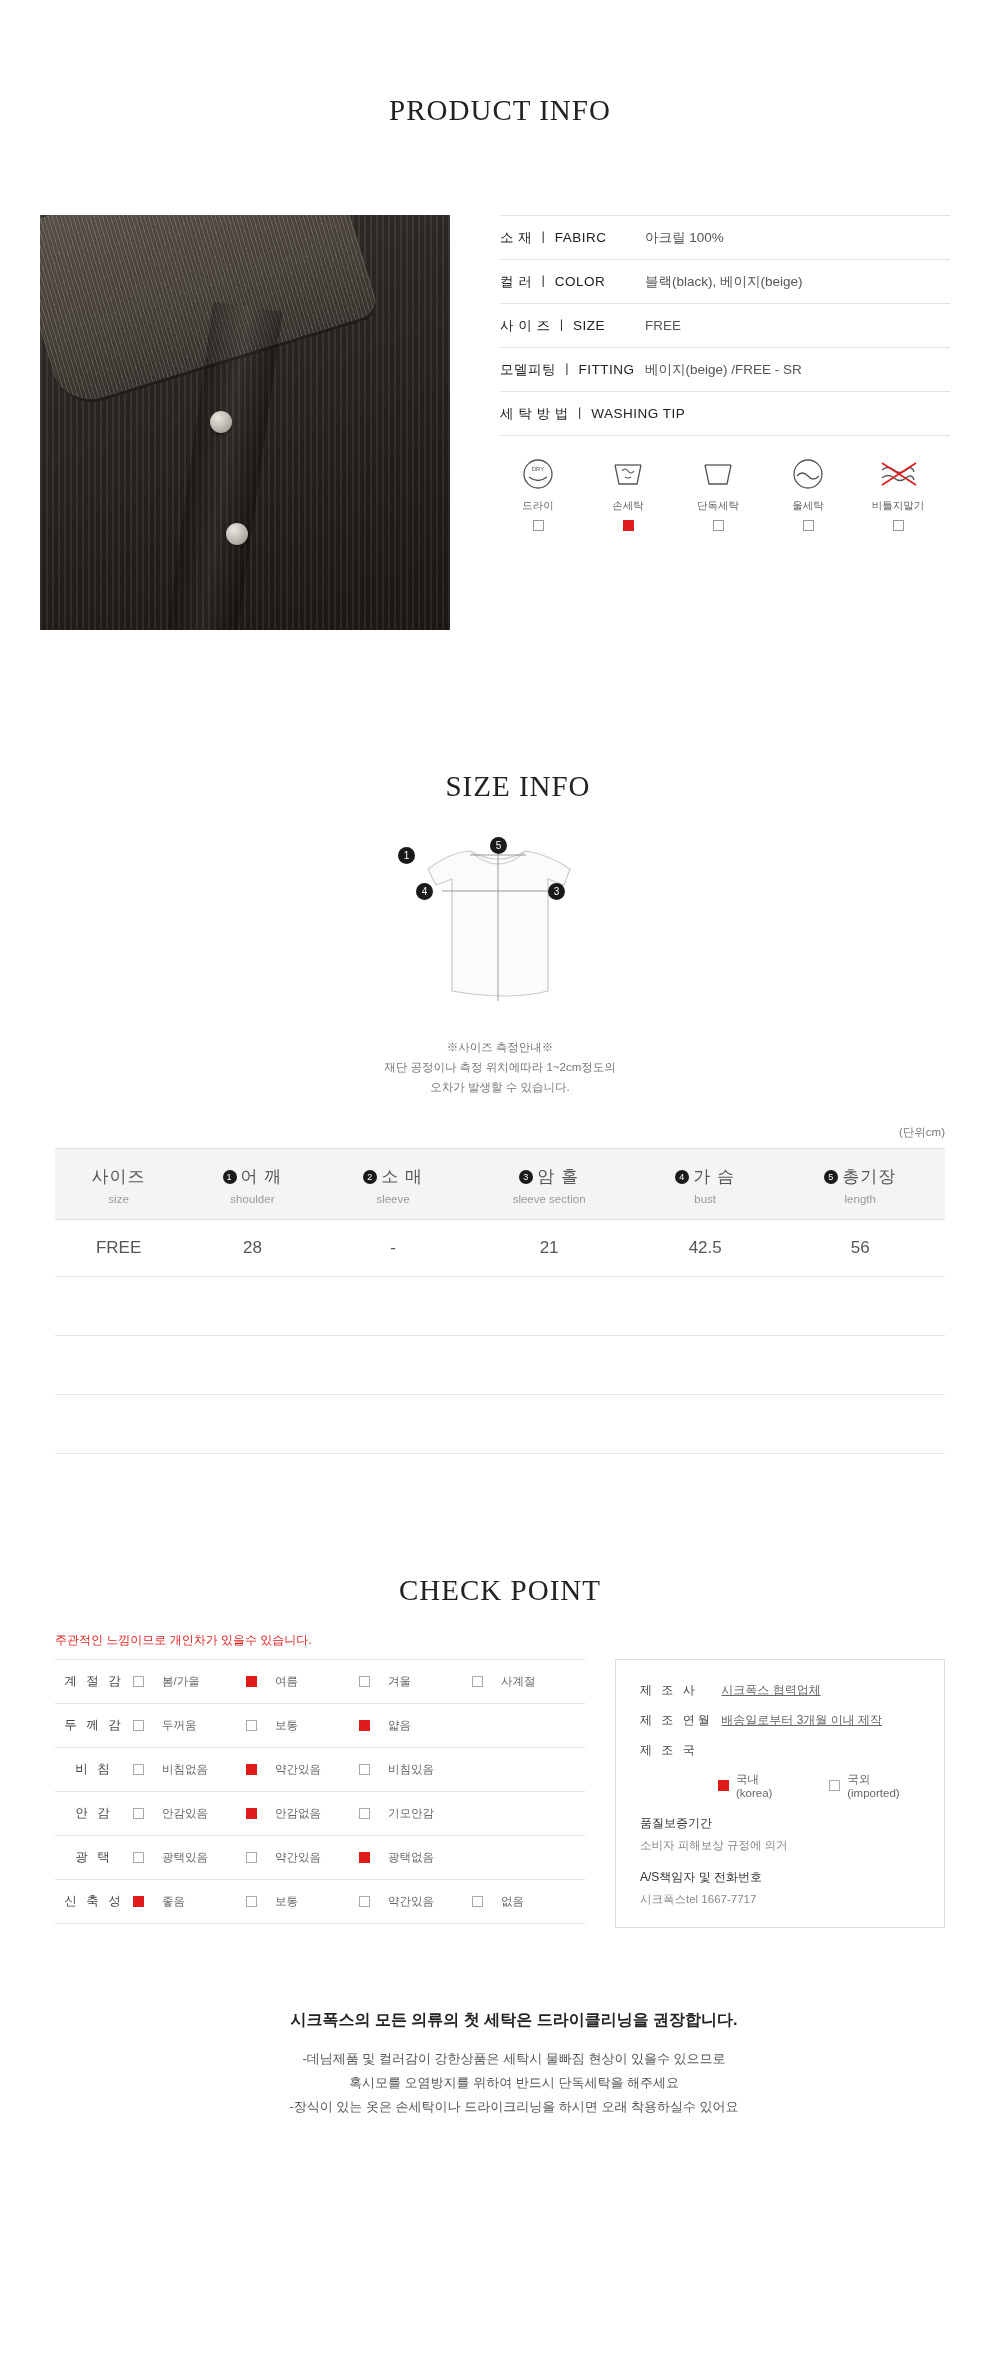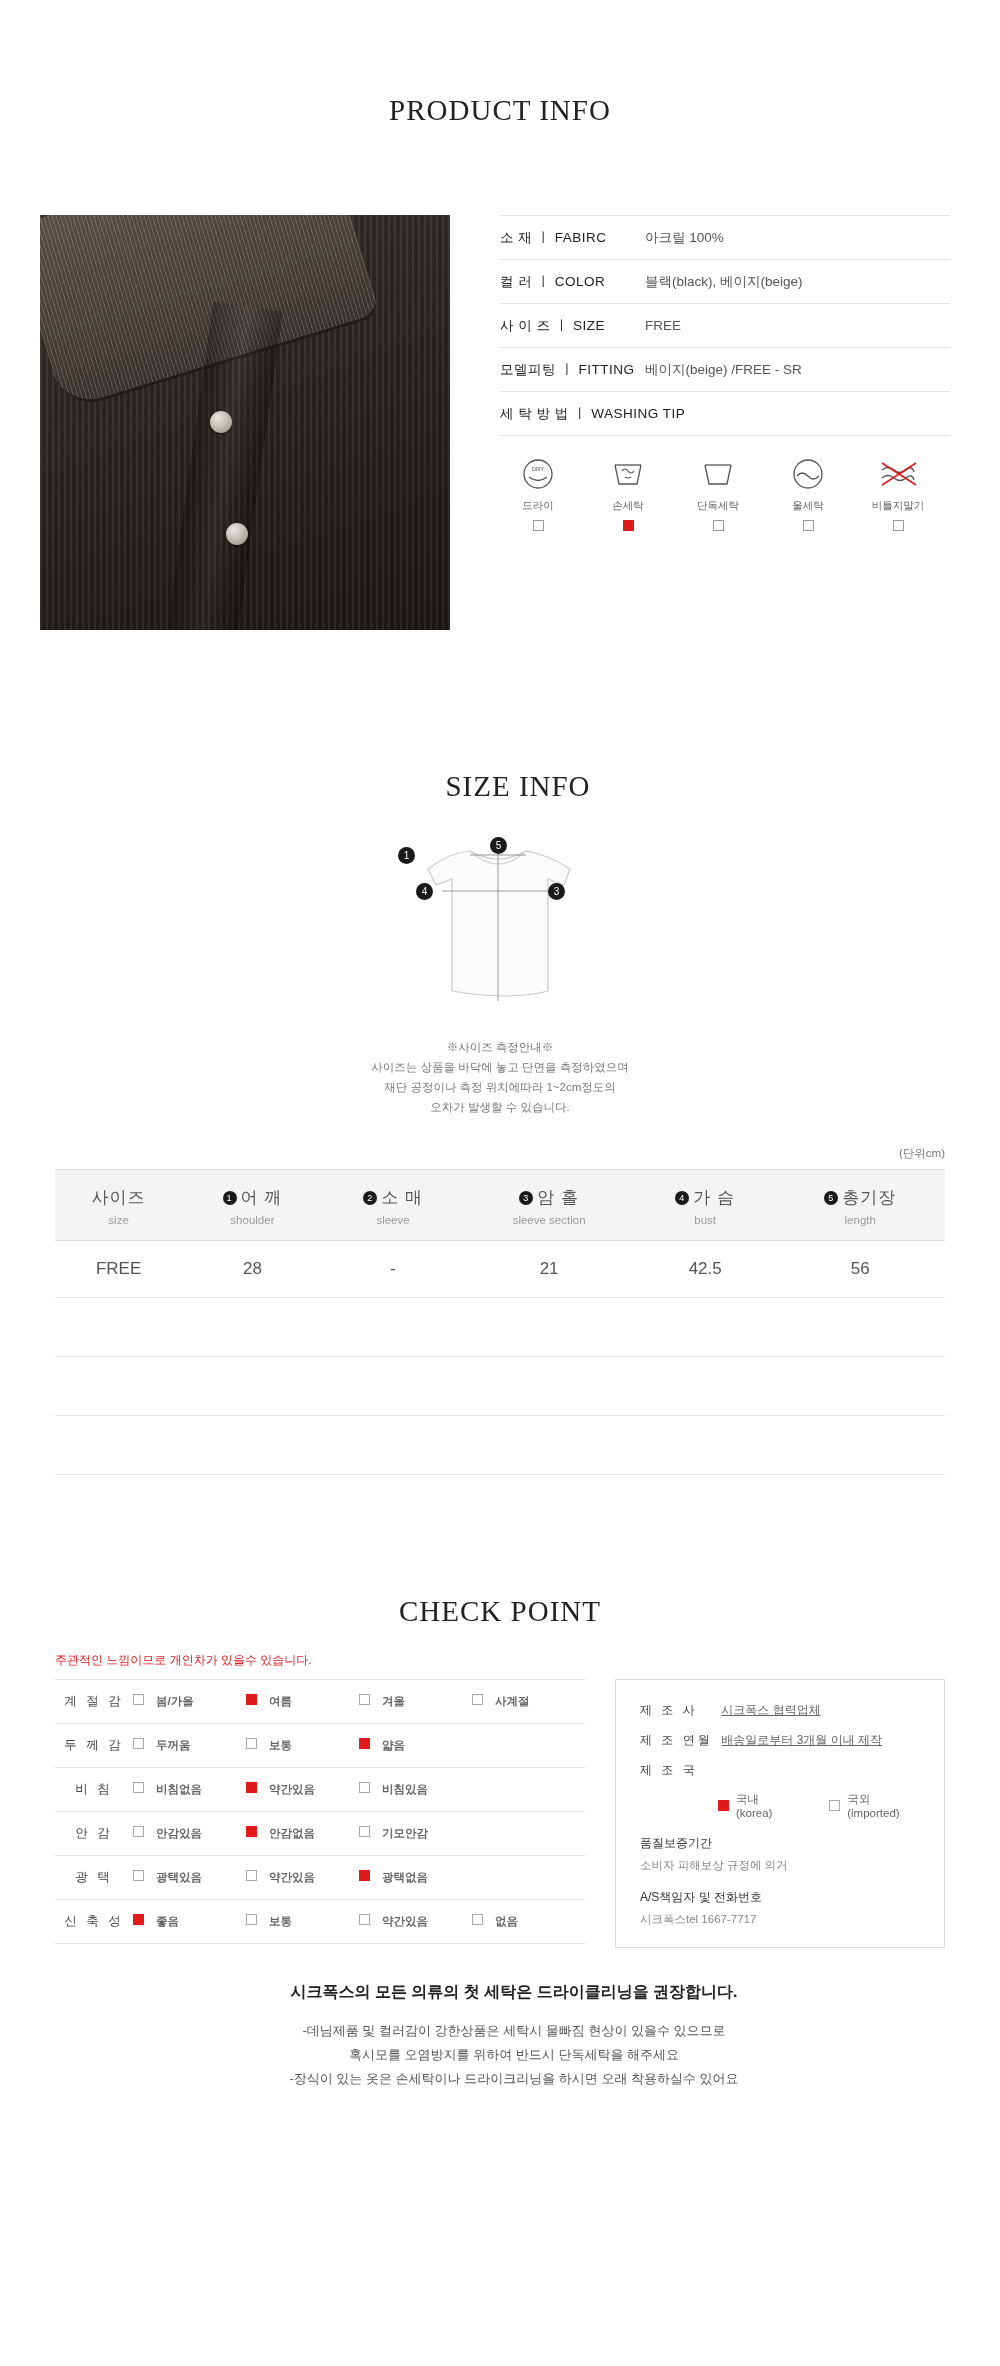--- a/index.html
+++ b/index.html
@@ -256,23 +256,22 @@
   }
   .cp-opts {
     display: flex;
     flex: 1;
   }
   .cp-opt {
     flex: 1;
     font-size: 11.5px;
     color: #666;
     display: flex;
-    align-items: flex-start;
-    gap: 12px;
-    font-weight: bold;
+    align-items: center;
+    gap: 18px;
   }
   .cp-box {
     width: 9px; height: 9px;
     border: 1px solid #aaa;
     display: inline-block;
     flex: 0 0 9px;
   }
   .cp-box.on { background: #e01b1b; border-color: #e01b1b; }
 
   .cp-right {
@@ -289,21 +288,21 @@
   .mk-sub { font-size: 11.5px; color: #888; }
   .origin-opts { display: flex; gap: 36px; margin-top: 4px; padding-left: 78px; }
   .origin-opt {
     font-size: 11.5px; color: #666;
     display: flex; align-items: center; gap: 7px;
   }
 
   
   .footer {
     text-align: center;
-    margin-top: 34px;
+    margin-top: 82px;
     padding-bottom: 60px;
     padding-left: 28px;
   }
   .footer-head {
     font-size: 16px;
     color: #222;
     font-weight: bold;
     margin-bottom: 16px;
   }
   .footer-line {
@@ -427,21 +426,20 @@
       </svg>
       <div class="dot" style="left:28px; top:6px;">1</div>
       <div class="dot" style="left:120px; top:-4px;">5</div>
       <div class="dot" style="left:46px; top:42px;">4</div>
       <div class="dot" style="left:178px; top:42px;">3</div>
     </div>
   </div>
 
   <div class="note">
     <div>※사이즈 측정안내※</div>
-    <div>사이즈는 상품을 바닥에 놓고 단면을 측정하였으며</div>
     <div>재단 공정이나 측정 위치에따라 1~2cm정도의</div>
     <div>오차가 발생할 수 있습니다.</div>
   </div>
 
   <div class="unit">(단위cm)</div>
 
   <table class="size-table">
     <thead>
       <tr>
         <th>

